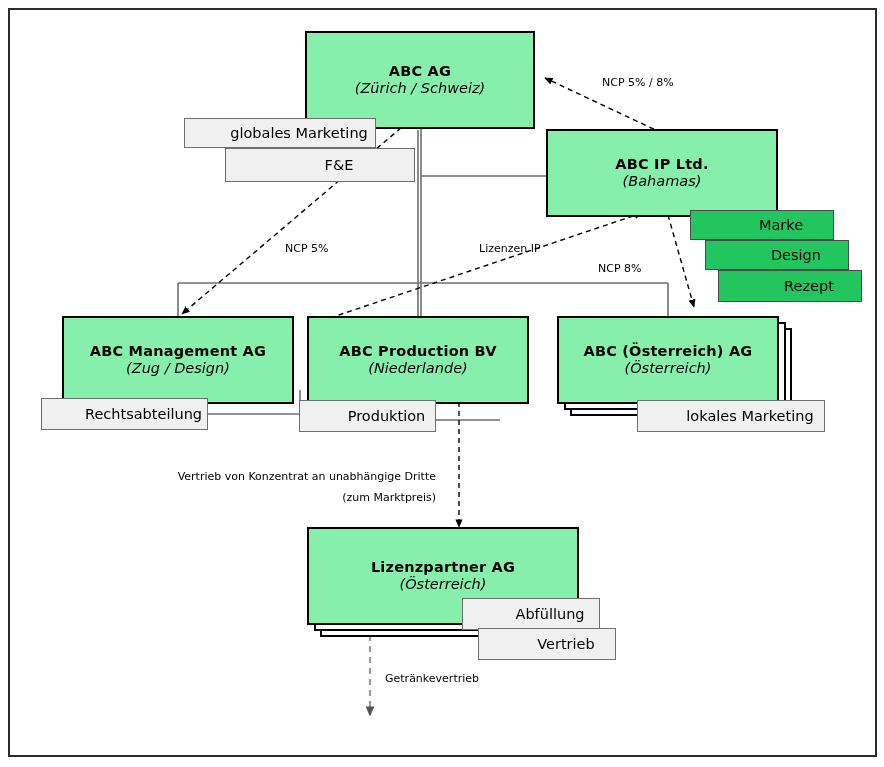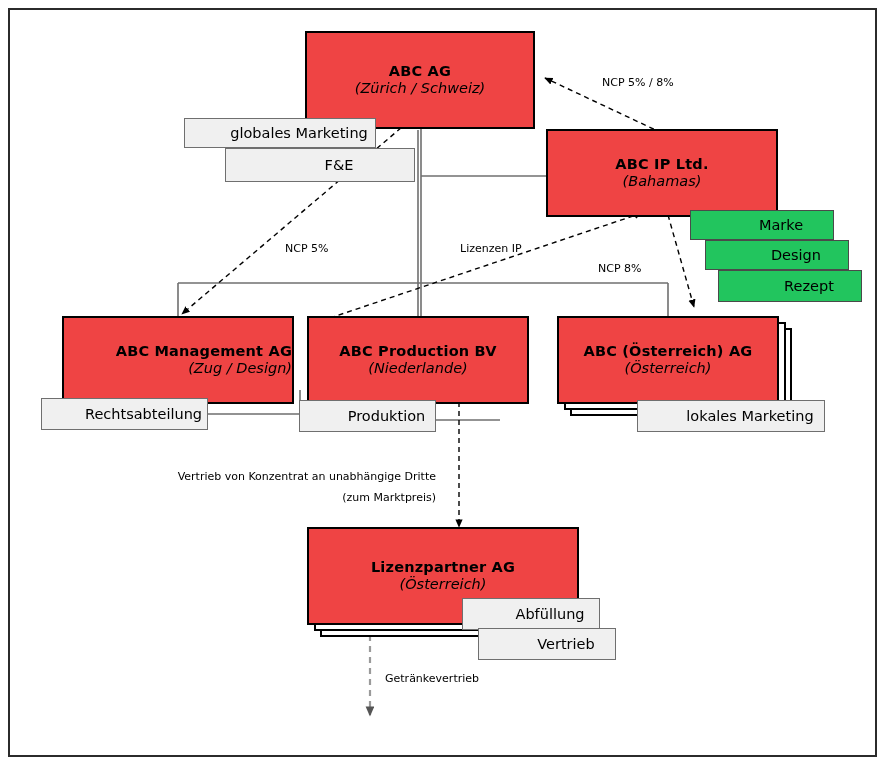--- a/index.html
+++ b/index.html
@@ -31,21 +31,21 @@
     position: absolute;
     left: 0;
     top: 0;
     width: 884px;
     height: 767px;
     pointer-events: none;
   }
   
   .entity {
     position: absolute;
-    background: #ef4444;
+    background: #86efac;
     border: 2.5px solid #000000;
     box-sizing: border-box;
     display: flex;
     flex-direction: column;
     align-items: center;
     justify-content: center;
     z-index: 6;
   }
   .entity .ename {
     font-weight: bold;
@@ -159,21 +159,21 @@
   <div class="entity" style="left:305px; top:31px; width:230px; height:98px;">
     <div class="ename">ABC AG</div>
     <div class="eloc">(Zürich / Schweiz)</div>
   </div>
 
   <div class="entity" style="left:546px; top:129px; width:232px; height:88px;">
     <div class="ename">ABC IP Ltd.</div>
     <div class="eloc">(Bahamas)</div>
   </div>
 
-  <div class="entity" style="left:62px; top:316px; width:232px; height:88px;align-items:flex-end;">
+  <div class="entity" style="left:62px; top:316px; width:232px; height:88px;">
     <div class="ename">ABC Management AG</div>
     <div class="eloc">(Zug / Design)</div>
   </div>
 
   <div class="entity" style="left:307px; top:316px; width:222px; height:88px;">
     <div class="ename">ABC Production BV</div>
     <div class="eloc">(Niederlande)</div>
   </div>
 
   <div class="stack-layer" style="left:570px; top:328px; width:222px; height:88px; z-index:4;"></div>
@@ -207,21 +207,21 @@
   <div class="subbox" style="left:637px; top:400px; width:188px; height:32px;">lokales Marketing</div>
 
   <div class="subbox" style="left:462px; top:598px; width:138px; height:32px;">Abfüllung</div>
 
   <div class="subbox" style="left:478px; top:628px; width:138px; height:32px;">Vertrieb</div>
 
   <div class="elabel" style="left:602px; top:76px;">NCP 5% / 8%</div>
 
   <div class="elabel" style="left:285px; top:242px;">NCP 5%</div>
 
-  <div class="elabel" style="left:460px; top:242px;">Lizenzen IP</div>
+  <div class="elabel" style="left:479px; top:242px;">Lizenzen IP</div>
 
   <div class="elabel" style="left:598px; top:262px;">NCP 8%</div>
 
   <div class="elabel right" style="left:70px; top:470px; width:366px;">Vertrieb von Konzentrat an unabhängige Dritte</div>
 
   <div class="elabel right" style="left:70px; top:491px; width:366px;">(zum Marktpreis)</div>
 
   <div class="elabel" style="left:385px; top:672px;">Getränkevertrieb</div>
 
 </div>

